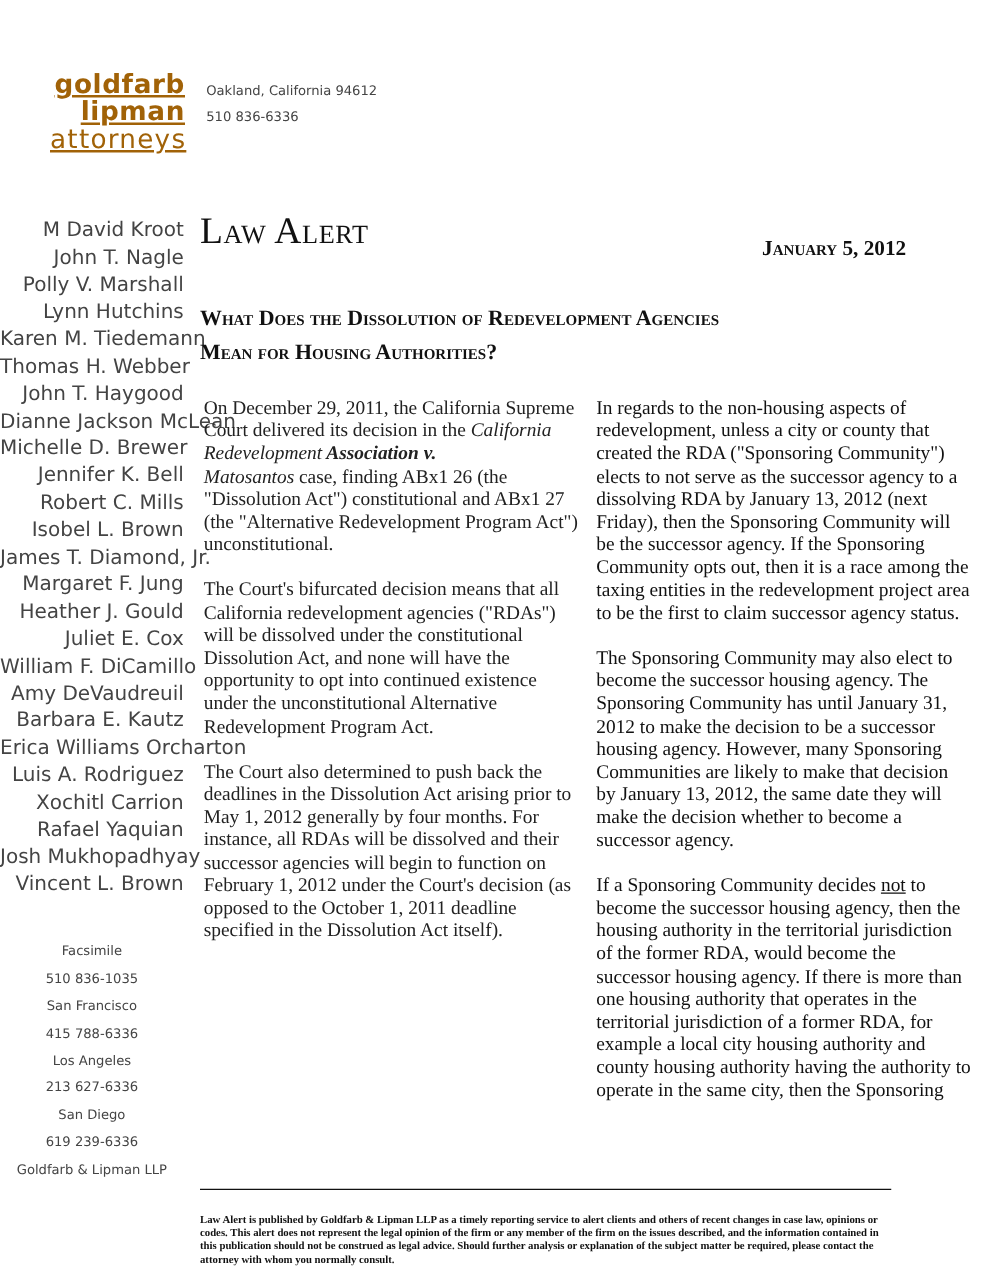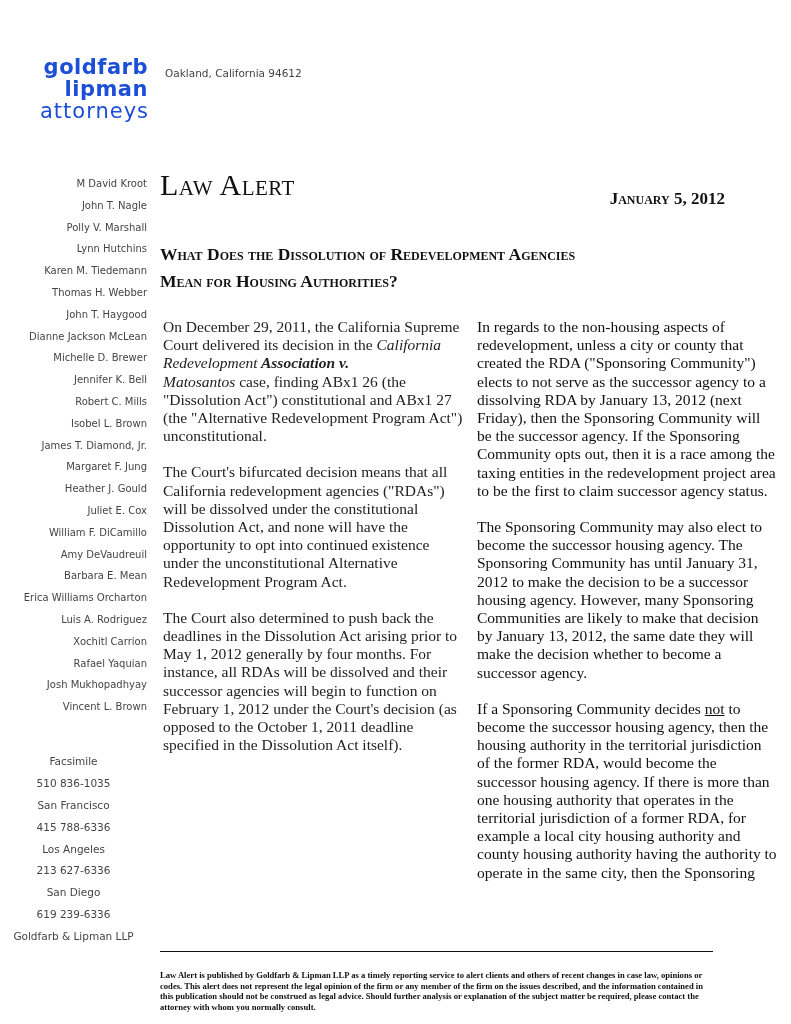--- a/index.html
+++ b/index.html
@@ -1,26 +1,26 @@
 <!DOCTYPE html>
 <html><head>
 <meta charset="utf-8">
 <style>
   html, body { margin: 0; padding: 0; background: #ffffff; }
   body { width: 791px; height: 1024px; position: relative; overflow: hidden; color: #111; }
 
   
-  .logo { position: absolute; left: 40px; top: 56px; width: 108px; text-align: right; color: #1d4ed8; }
+  .logo { position: absolute; left: 40px; top: 56px; width: 108px; text-align: right; color: #a16207; text-decoration: underline; }
   .logo div { font-family: "DejaVu Sans", sans-serif; font-size: 21px; line-height: 22px; letter-spacing: 0.5px; }
   .logo .bold { font-weight: bold; }
   .logo .light { font-weight: normal; letter-spacing: 1px; }
   .address { position: absolute; left: 165px; top: 63px; font-family: "DejaVu Sans", sans-serif; font-size: 10.5px; color: #444; line-height: 21px; }
 
   
-  .sidebar { position: absolute; left: 0; top: 173px; width: 147px; text-align: right; font-family: "DejaVu Sans", sans-serif; font-size: 10px; color: #444; }
+  .sidebar { position: absolute; left: 0; top: 173px; width: 147px; text-align: right; font-family: "DejaVu Sans", sans-serif; font-size: 16px; color: #444; }
   .sidebar .name { height: 21.8px; line-height: 21.8px; white-space: nowrap; }
   .sidebar-offices { position: absolute; left: 0; top: 751px; width: 147px; text-align: center; font-family: "DejaVu Sans", sans-serif; font-size: 10.5px; color: #444; }
   .sidebar-offices .line { height: 21.9px; line-height: 21.9px; white-space: nowrap; }
 
   
   .date { position: absolute; right: 66px; top: 149px; font-family: "Liberation Serif", serif; font-size: 17px; font-variant: small-caps; font-weight: bold; color: #111; margin-top: 40px; }
   .alert-title { position: absolute; left: 160px; top: 168px; font-family: "Liberation Serif", serif; font-size: 30px; font-variant: small-caps; color: #111; letter-spacing: 0.5px; }
   .headline { position: absolute; left: 160px; top: 241px; width: 600px; font-family: "Liberation Serif", serif; font-size: 17.5px; font-weight: bold; font-variant: small-caps; line-height: 27px; color: #111; }
 
   
@@ -38,20 +38,21 @@
 </head>
 <body>
 
 <div class="logo">
   <div class="bold">goldfarb</div>
   <div class="bold">lipman</div>
   <div class="light">attorneys</div>
 </div>
 <div class="address">
   <div>Oakland, California  94612</div>
+  <div>510 836-6336</div>
 </div>
 
 <div class="sidebar">
   <div class="name">M David Kroot</div>
   <div class="name">John T. Nagle</div>
   <div class="name">Polly V. Marshall</div>
   <div class="name">Lynn Hutchins</div>
   <div class="name">Karen M. Tiedemann</div>
   <div class="name">Thomas H. Webber</div>
   <div class="name">John T. Haygood</div>
@@ -59,21 +60,21 @@
   <div class="name">Michelle D. Brewer</div>
   <div class="name">Jennifer K. Bell</div>
   <div class="name">Robert C. Mills</div>
   <div class="name">Isobel L. Brown</div>
   <div class="name">James T. Diamond, Jr.</div>
   <div class="name">Margaret F. Jung</div>
   <div class="name">Heather J. Gould</div>
   <div class="name">Juliet E. Cox</div>
   <div class="name">William F. DiCamillo</div>
   <div class="name">Amy DeVaudreuil</div>
-  <div class="name">Barbara E. Mean</div>
+  <div class="name">Barbara E. Kautz</div>
   <div class="name">Erica Williams Orcharton</div>
   <div class="name">Luis A. Rodriguez</div>
   <div class="name">Xochitl Carrion</div>
   <div class="name">Rafael Yaquian</div>
   <div class="name">Josh Mukhopadhyay</div>
   <div class="name">Vincent L. Brown</div>
 </div>
 
 <div class="sidebar-offices">
   <div class="line">Facsimile</div>

